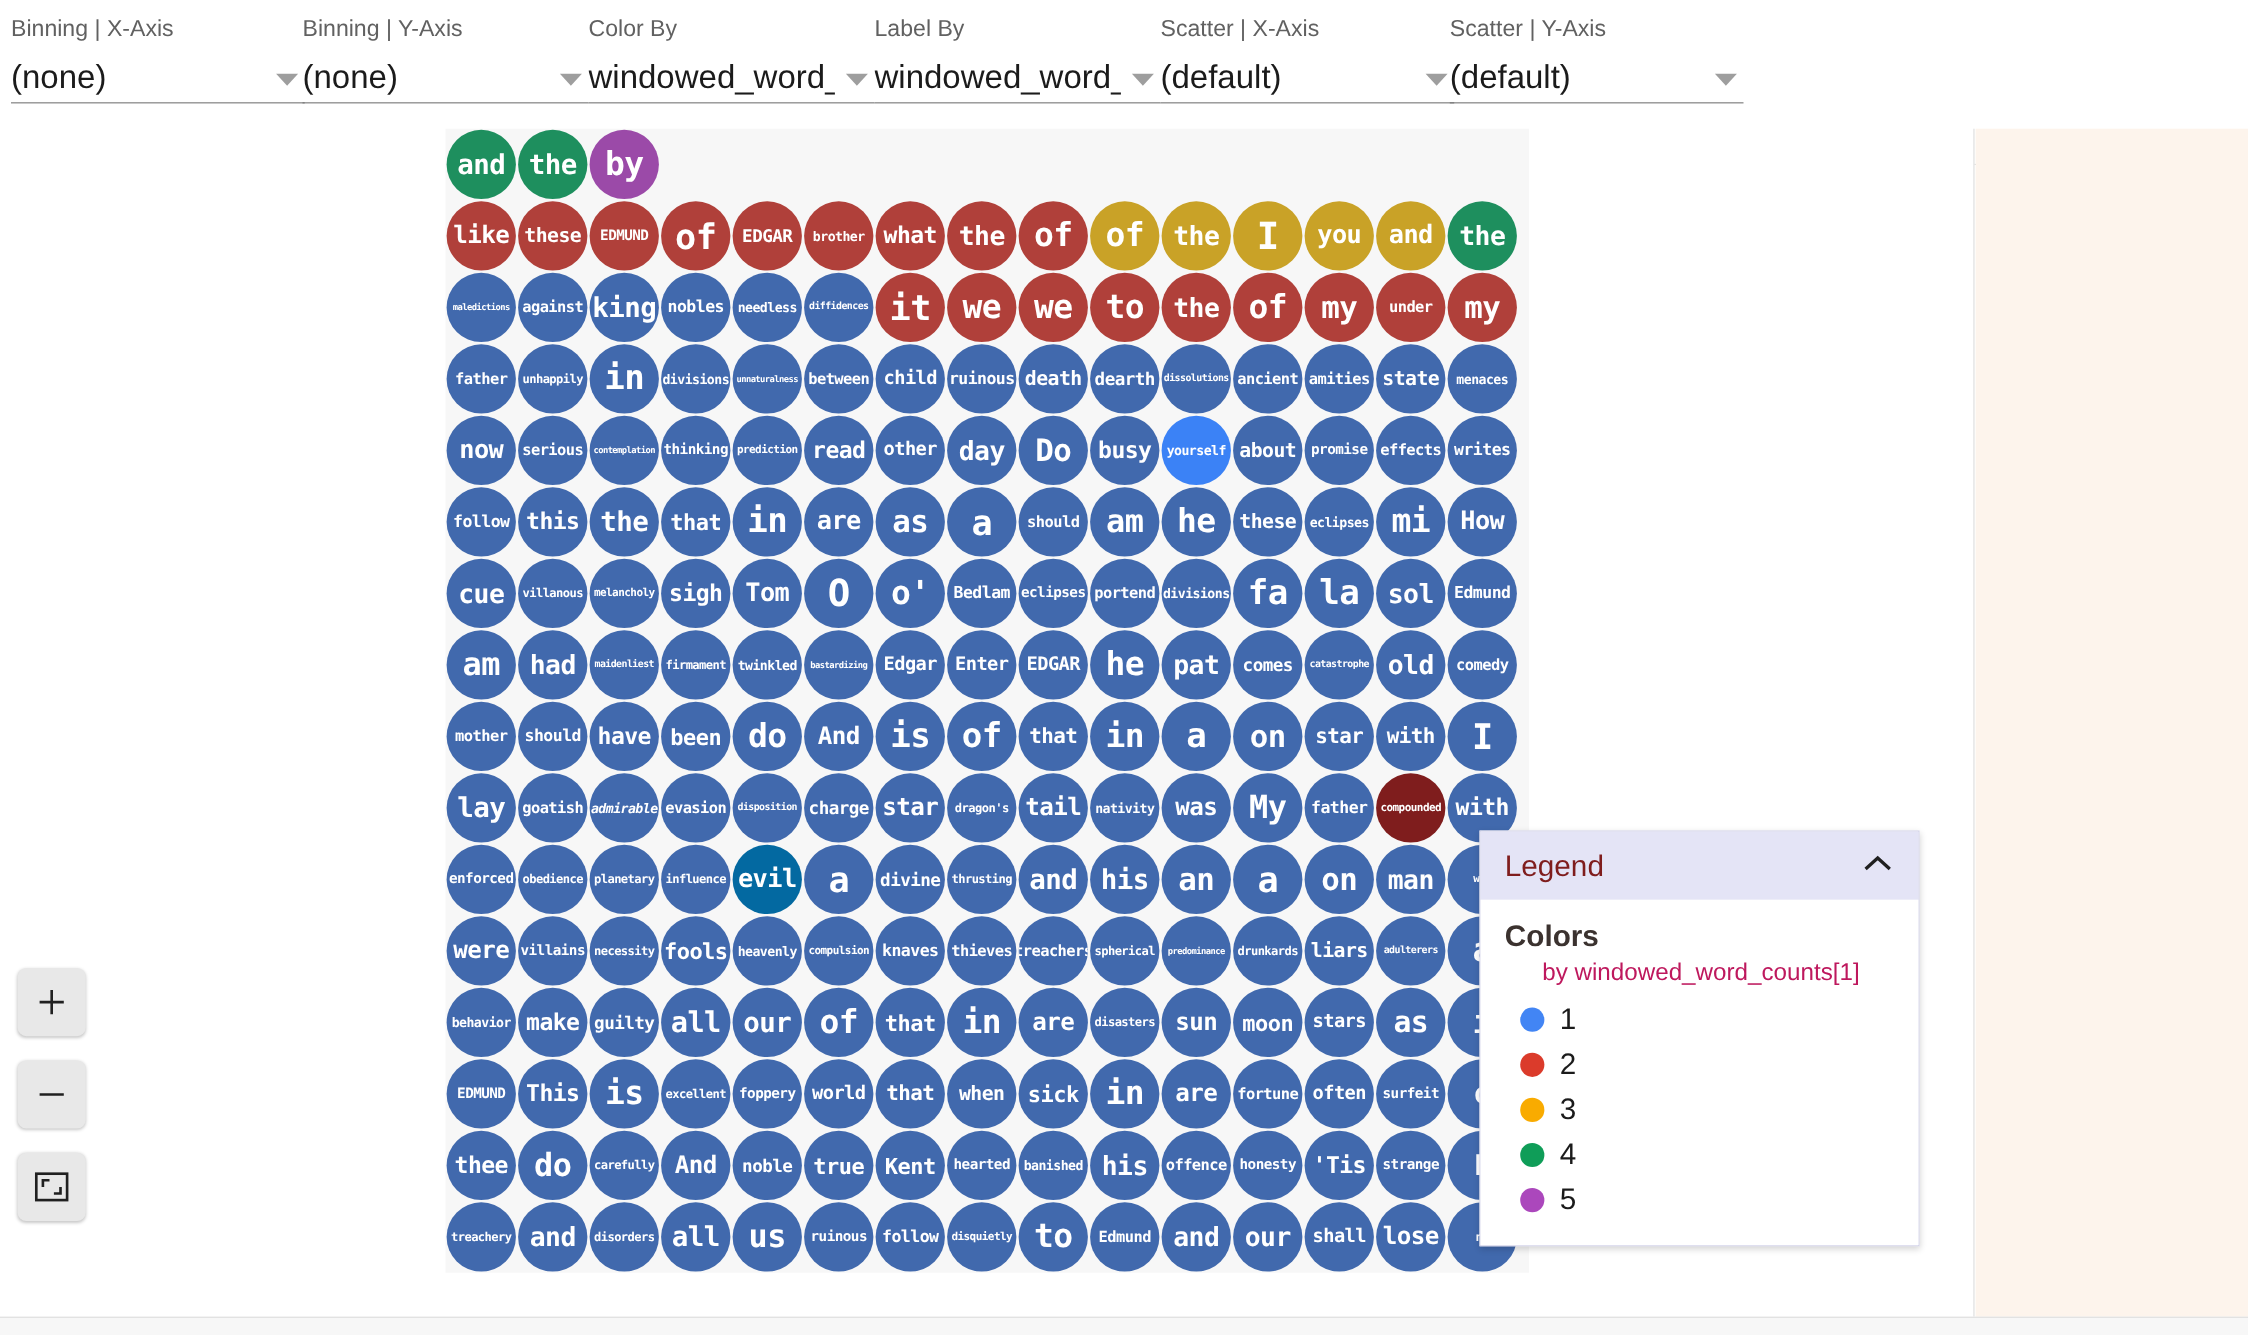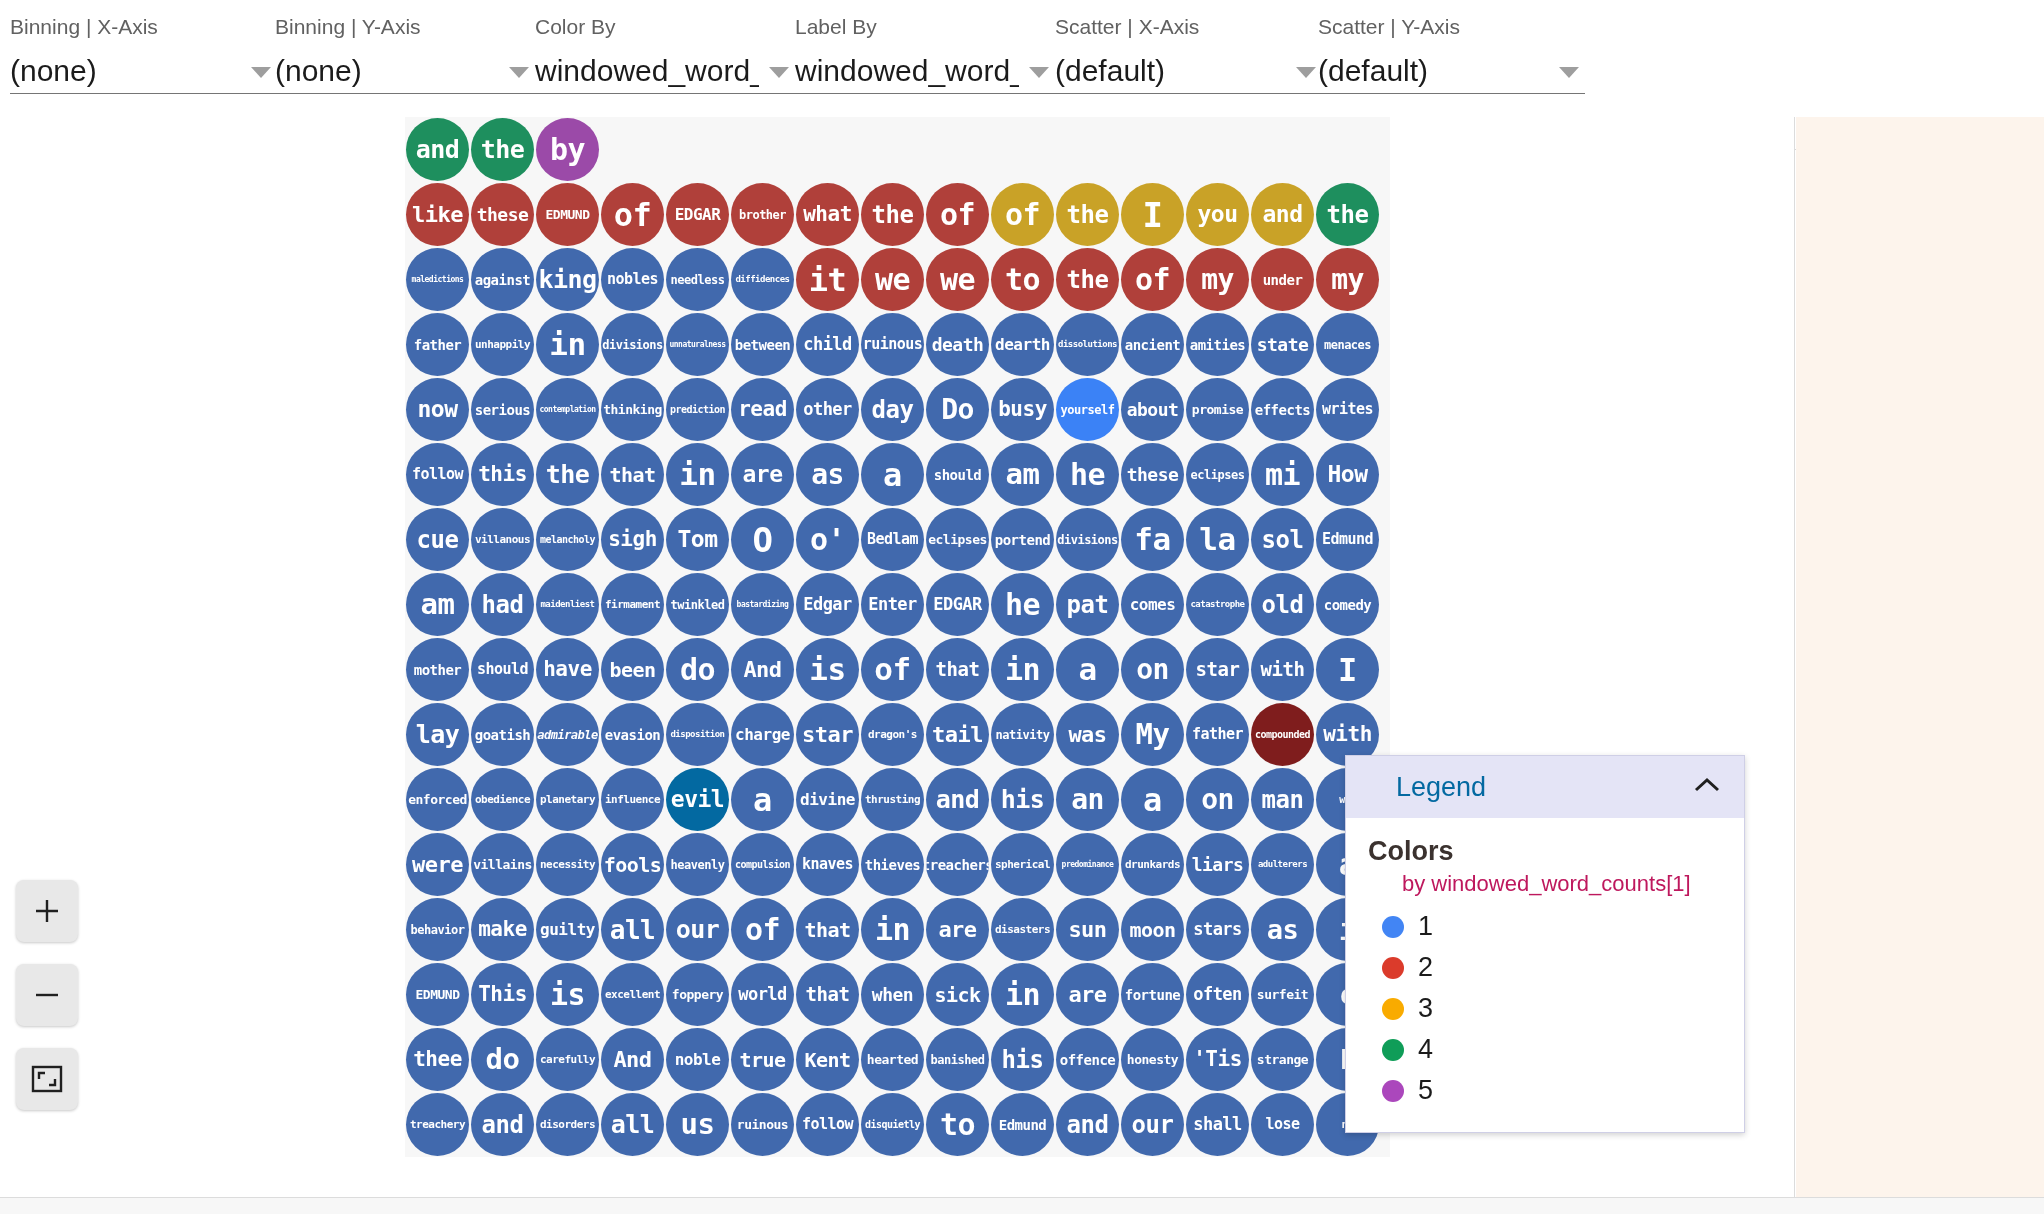--- a/index.html
+++ b/index.html
@@ -143,21 +143,21 @@
     box-shadow: 0 2px 6px rgba(0,0,0,.18);
   }
   .legend-header {
     height: 62px;
     background: #e4e4f6;
     display: flex; align-items: center;
     padding: 0 22px;
     justify-content: space-between;
     cursor: pointer;
   }
-  .legend-title { font-size: 27px; color: #0369a1; margin-left: 28px; }
+  .legend-title { font-size: 27px; color: #7f1d1d; }
   .legend-body { padding: 18px 22px 26px 22px; background:#fff; }
   .legend-section-title {
     font-size: 27px; font-weight: bold; color: #3b322f; margin-bottom: 4px;
   }
   .legend-subtitle {
     font-size: 22px; color: #be185d; margin-left: 34px; margin-bottom: 14px;
   }
   .legend-items { display:flex; flex-direction: column; gap: 10px; padding-left: 14px;}
   .legend-item { display: flex; align-items: center; gap: 14px; cursor: pointer; }
   .legend-swatch { width: 22px; height: 22px; border-radius: 50%; flex:0 0 22px;}
@@ -930,21 +930,21 @@
           <div class="cell">
             <div class="bub" style="background: rgb(65, 105, 173); font-size: 24px;">and</div>
           </div>
           <div class="cell">
             <div class="bub" style="background: rgb(65, 105, 173); font-size: 24px;">our</div>
           </div>
           <div class="cell">
             <div class="bub" style="background: rgb(65, 105, 173); font-size: 17px;">shall</div>
           </div>
           <div class="cell">
-            <div class="bub" style="background: rgb(65, 105, 173); font-size: 15px;">lose</div>
+            <div class="bub" style="background: rgb(65, 105, 173); font-size: 22px;">lose</div>
           </div>
           <div class="cell">
             <div class="bub" style="background: rgb(65, 105, 173); font-size: 11px;">no</div>
           </div>
         </div>
       </div>
   </div>
 
   <div class="side-panel"></div>
 

